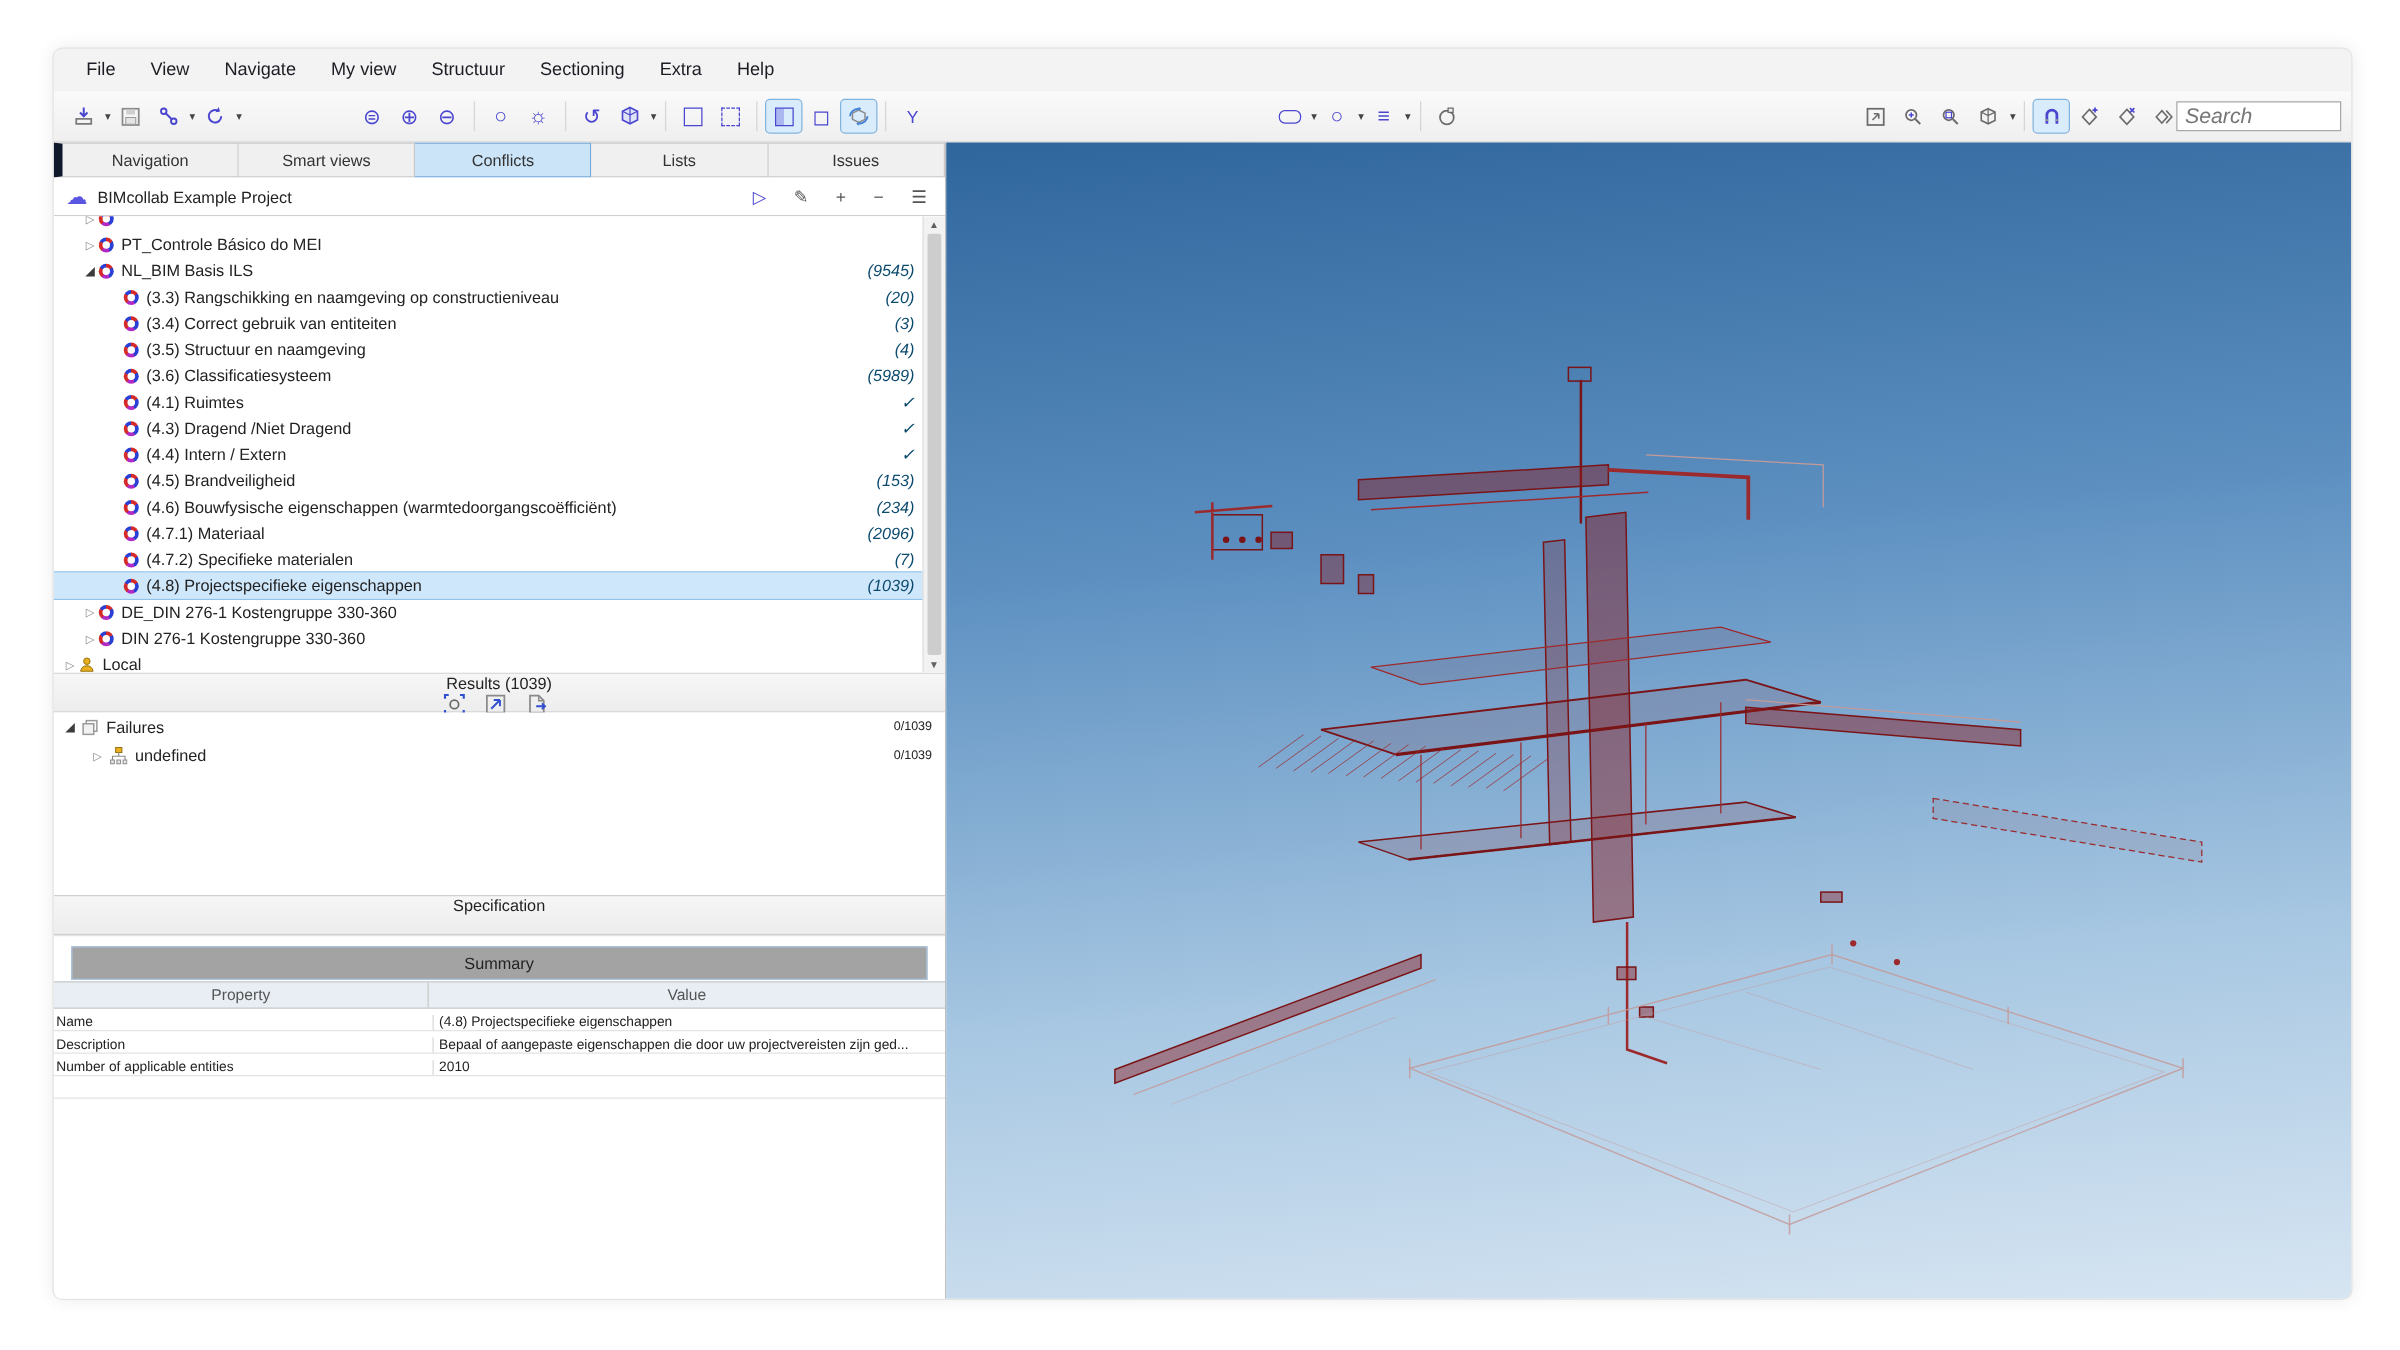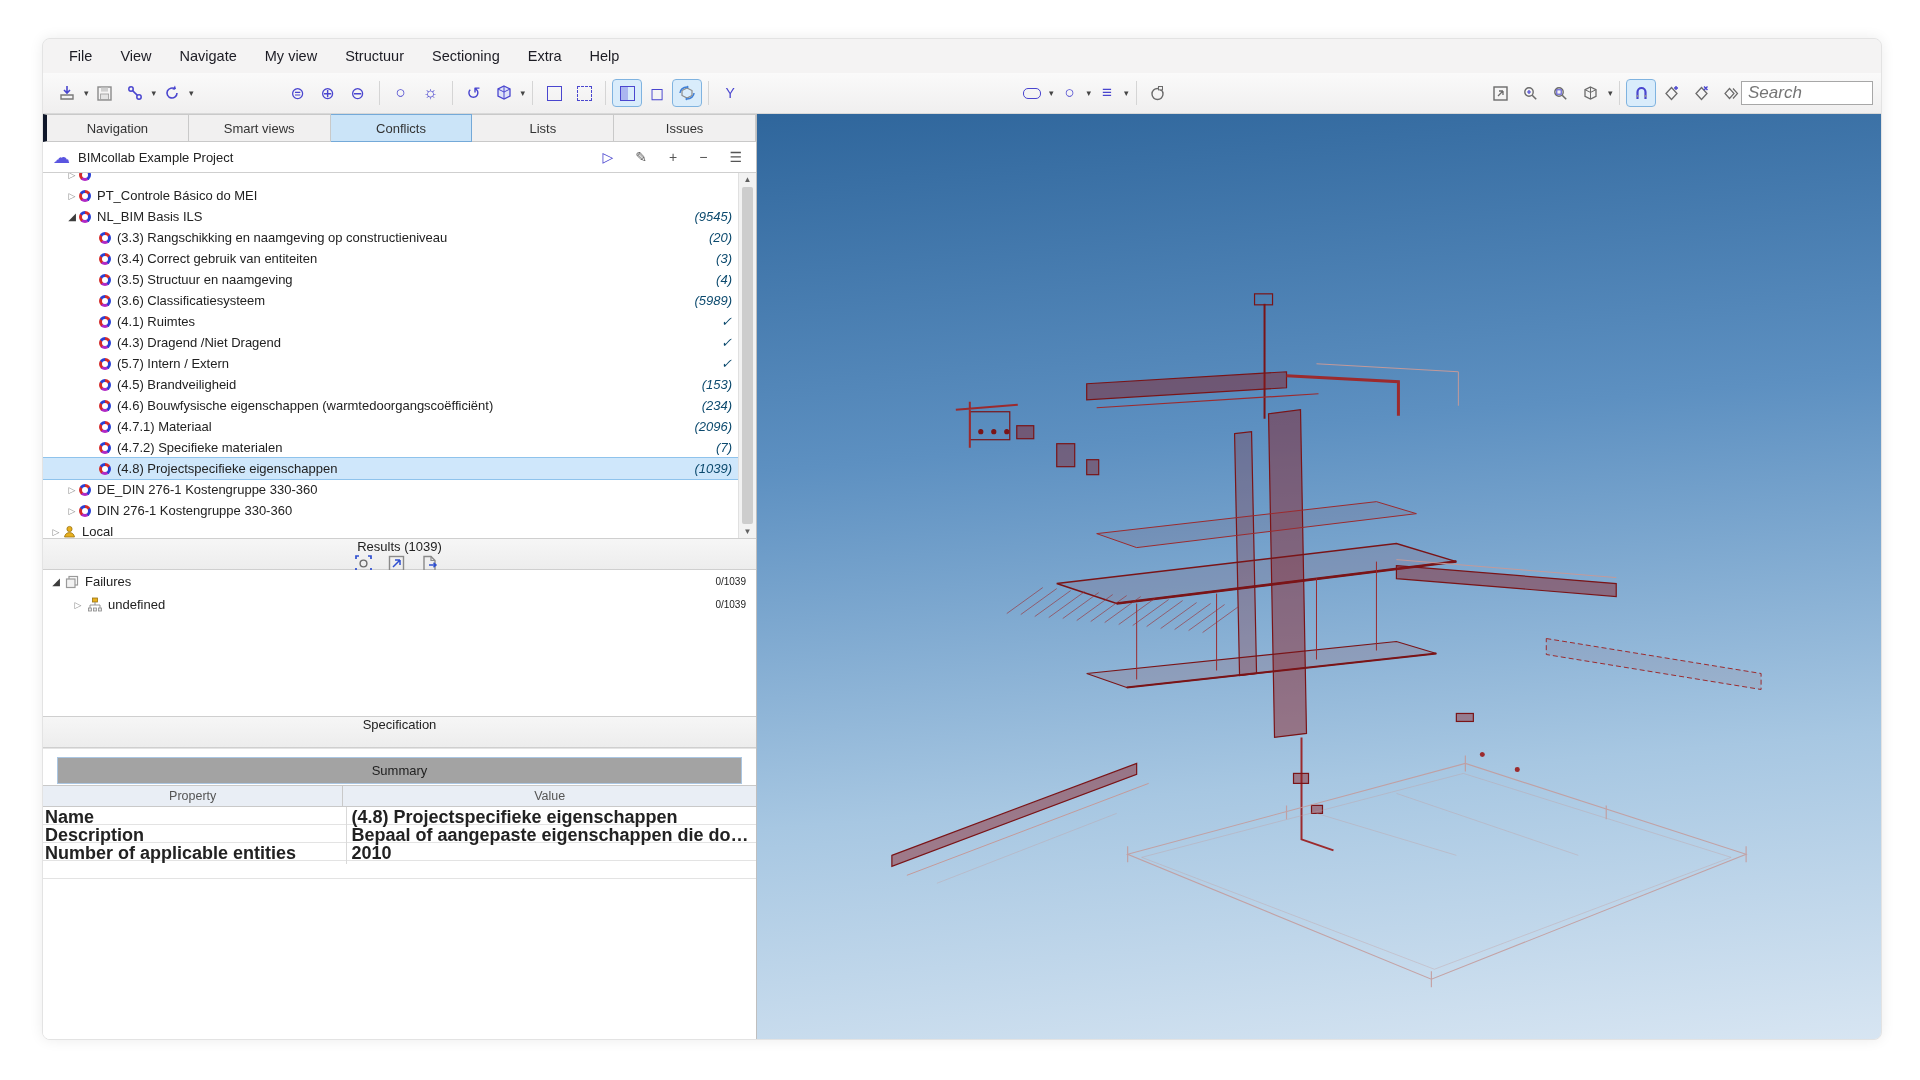--- a/index.html
+++ b/index.html
@@ -26,21 +26,21 @@
     background:linear-gradient(90deg,#aab6f0 0 50%,transparent 50%);}
   .searchbox{width:118px;height:22px;border:1px solid #a7a7a7;background:#fff;font-size:17px;
     font-style:italic;color:#555;padding:0 6px;outline:none;font-family:"Liberation Sans",sans-serif;}
   
   .main{display:flex;height:925px;}
   .left-panel{width:713px;background:#fff;border-right:1px solid #bfbfbf;display:flex;flex-direction:column;}
   
   .tabs{display:flex;height:28px;background:#ececec;}
   .tab{flex:1;display:flex;align-items:center;justify-content:center;font-size:13px;color:#333;
     border:1px solid #c9c9c9;border-left:none;background:#f1f0f0;}
-  .tab:first-child{border-left:4px solid #0f172a;}
+  .tab:first-child{border-left:7px solid #0f172a;}
   .tab.active{background:#cbe4f8;border-color:#74a9d8;}
   
   .project-row{height:30px;display:flex;align-items:center;padding:0 10px;background:#fff;
     border-bottom:1px solid #cfcfcf;}
   .cloud{color:#5a55e0;font-size:17px;margin-right:8px;}
   .project-name{font-size:13px;color:#222;flex:1;}
   .proj-actions{display:flex;align-items:center;gap:22px;margin-right:4px;}
   .proj-actions .pa{font-size:14px;color:#555;}
   .proj-actions .pa.blue{color:#4a46cf;}
   
@@ -72,21 +72,21 @@
   .rrow .cnt{margin-left:auto;padding-right:10px;font-size:10px;}
   
   .spec-table{background:#fff;flex:1;border-top:1px solid #e4e4e4;}
   .sum-row{height:25px;margin:8px 14px 0 14px;background:#a3a3a3;border:1px solid #aac6e2;
     display:flex;align-items:center;justify-content:center;font-size:13px;color:#222;}
   .colhdr{height:20px;margin:1px 0 0 0;display:flex;font-size:12.5px;color:#555;
     background:#e9eef5;border-top:1px solid #c9c9c9;border-bottom:1px solid #c9c9c9;}
   .colhdr div{display:flex;align-items:center;justify-content:center;}
   .col-prop{width:42%;border-right:1px solid #c9c9c9;}
   .col-val{flex:1;}
-  .drow{height:17px;display:flex;font-size:18px;border-bottom:1px solid #e3e3e3;align-items:flex-start;font-weight:bold;}
+  .drow{height:17px;display:flex;font-size:11px;border-bottom:1px solid #e3e3e3;align-items:flex-end;}
   .drow .c1{width:42%;padding:0 2px;border-right:1px solid #d9d9d9;overflow:hidden;white-space:nowrap;}
   .drow .c2{flex:1;padding:0 4px;overflow:hidden;white-space:nowrap;text-overflow:ellipsis;}
   
   .viewport{position:relative;width:1125px;height:925px;
     background:linear-gradient(175deg,#2f669c 0%,#5d90c1 35%,#a7c7e2 70%,#d7e5f2 100%);}
   .viewport svg{position:absolute;inset:0;}
 </style>
 </head>
 <body>
 
@@ -319,21 +319,21 @@
             <span class="tlabel">(4.1) Ruimtes</span>
             <span class="tbadge">✓</span>
           </div>
           <div class="trow lvl2">
             <span class="ring"></span>
             <span class="tlabel">(4.3) Dragend /Niet Dragend</span>
             <span class="tbadge">✓</span>
           </div>
           <div class="trow lvl2">
             <span class="ring"></span>
-            <span class="tlabel">(5.7) Intern / Extern</span>
+            <span class="tlabel">(4.4) Intern / Extern</span>
             <span class="tbadge">✓</span>
           </div>
           <div class="trow lvl2">
             <span class="ring"></span>
             <span class="tlabel">(4.5) Brandveiligheid</span>
             <span class="tbadge">(153)</span>
           </div>
           <div class="trow lvl2">
             <span class="ring"></span>
             <span class="tlabel">(4.6) Bouwfysische eigenschappen (warmtedoorgangscoëfficiënt)</span>

